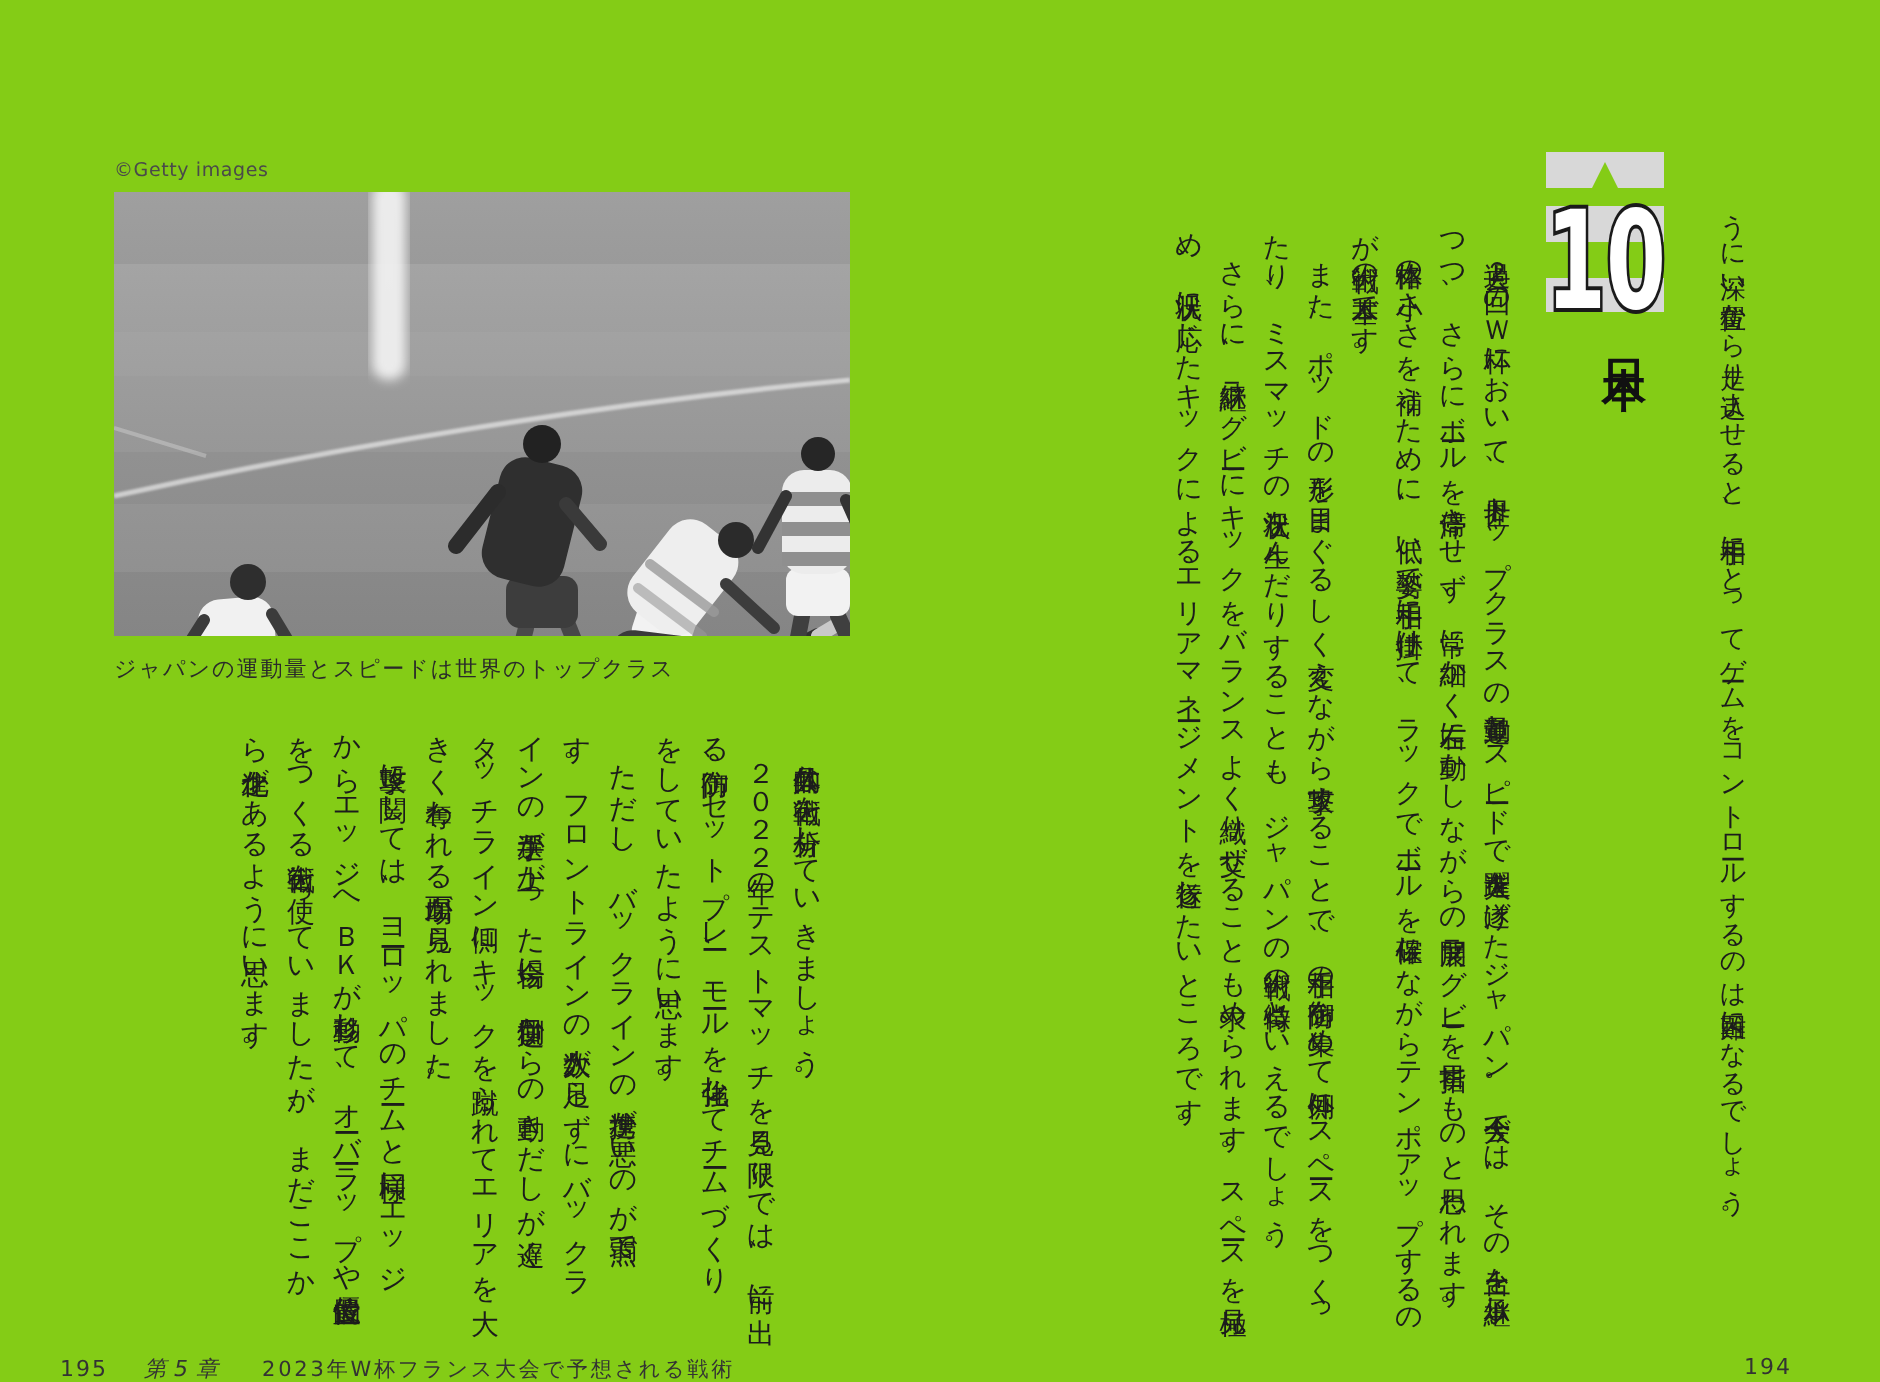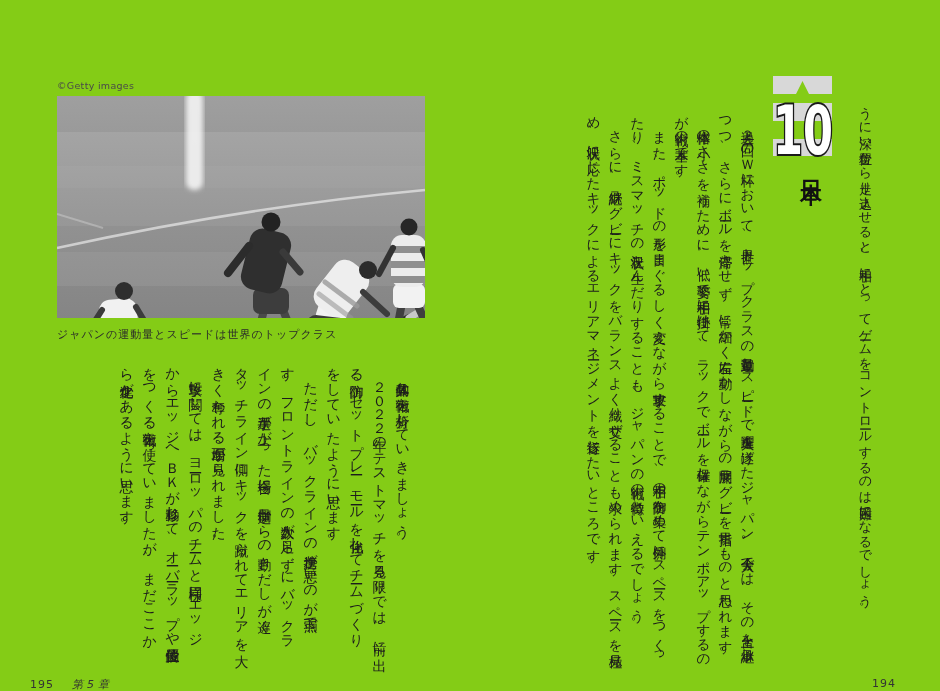--- a/index.html
+++ b/index.html
@@ -206,16 +206,17 @@
   <div class="vtext body-right">
     <p>過去２回のＷ杯において、世界トップクラスの運動量とスピードで大躍進を遂げたジャパン。今大会では、その土台を継承しつつ、さらにボールを停滞させず、常に細かく左右に動かしながらの展開ラグビーを目指すものと思われます。</p>
     <p>体格の小ささを補うために、低い姿勢で相手に仕掛けて、ラックでボールを確保しながらテンポアップするのが戦術の基本です。</p>
     <p>また、ポッドの形を目まぐるしく変えながら攻撃することで、相手の防御を集めて外側にスペースをつくったり、ミスマッチの状況を生んだりすることも、ジャパンの戦術の特徴といえるでしょう。</p>
     <p>さらに、継続ラグビーにキックをバランスよく織り交ぜることも求められます。スペースを見極め、状況に応じたキックによるエリアマネージメントを遂行したいところです。</p>
   </div>
 
   <div class="footer footer-left">
     <span class="pnum">195</span>
     <span class="chap">第5章</span>
+    <span class="ctitle">2023年W杯フランス大会で予想される戦術</span>
   </div>
   <div class="footer footer-right">194</div>
 
 </div>
 
 </body></html>

